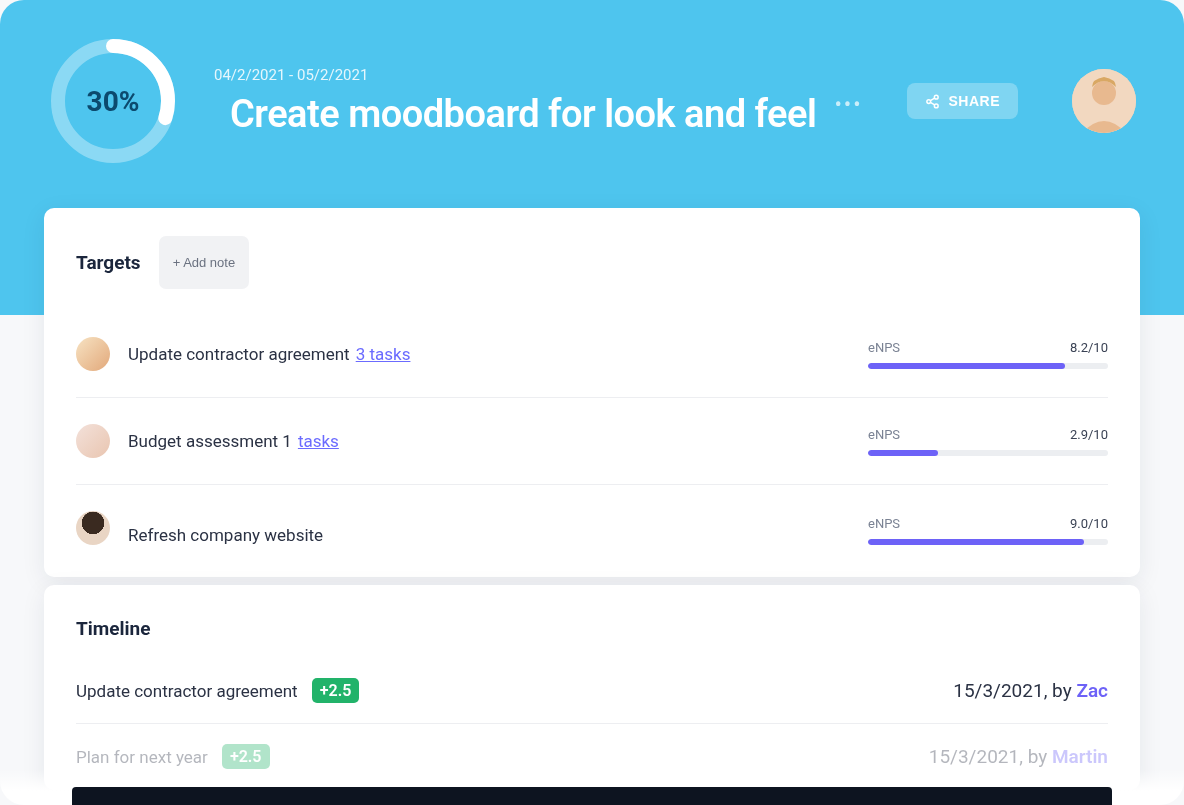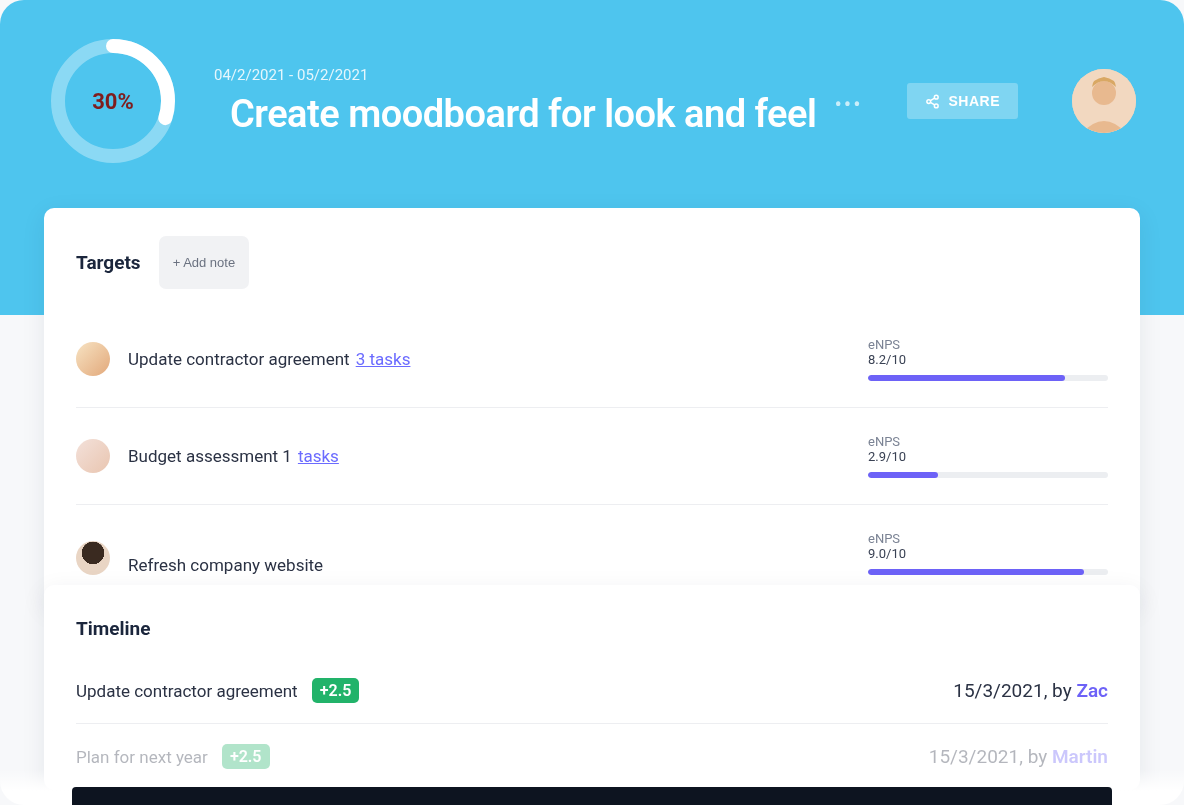--- a/index.html
+++ b/index.html
@@ -37,23 +37,23 @@
     position: relative;
     flex-shrink: 0;
   }
   .progress-ring svg { transform: rotate(-90deg); }
   .progress-ring .pct {
     position: absolute;
     inset: 0;
     display: flex;
     align-items: center;
     justify-content: center;
-    color: #7f1d1d;
+    color: #0c4a6e;
     font-weight: 700;
-    font-size: 22px;
+    font-size: 28px;
     text-align: center;
   }
   .title-block { flex: 1; }
   .date-range {
     color: rgba(255,255,255,0.85);
     font-size: 15px;
     margin-bottom: 8px;
   }
   .title-line {
     display: flex;
@@ -70,21 +70,21 @@
   .more-dots {
     color: rgba(255,255,255,0.7);
     font-size: 22px;
     letter-spacing: 2px;
     cursor: pointer;
   }
   .share-btn {
     background: rgba(255,255,255,0.28);
     color: #fff;
     border: none;
-    border-radius: 3px;
+    border-radius: 8px;
     padding: 10px 18px;
     font-size: 14px;
     font-weight: 600;
     letter-spacing: 0.5px;
     display: flex;
     align-items: center;
     gap: 8px;
     cursor: pointer;
   }
   .avatar-top {
@@ -162,21 +162,20 @@
   .metric {
     width: 240px;
     flex-shrink: 0;
   }
   .metric-top {
     display: flex;
     justify-content: space-between;
     font-size: 13px;
     color: #7b8394;
     margin-bottom: 8px;
-    flex-direction: column;
   }
   .metric-top .score { color: #3a4254; }
   .bar {
     height: 6px;
     background: #eceef1;
     border-radius: 4px;
     overflow: hidden;
   }
   .bar-fill {
     height: 100%;

